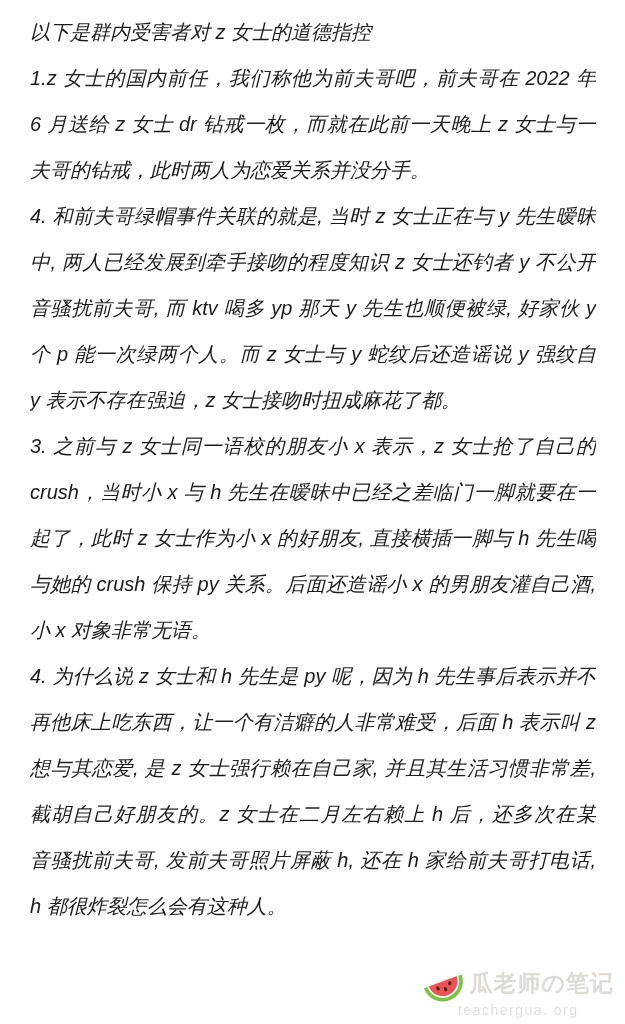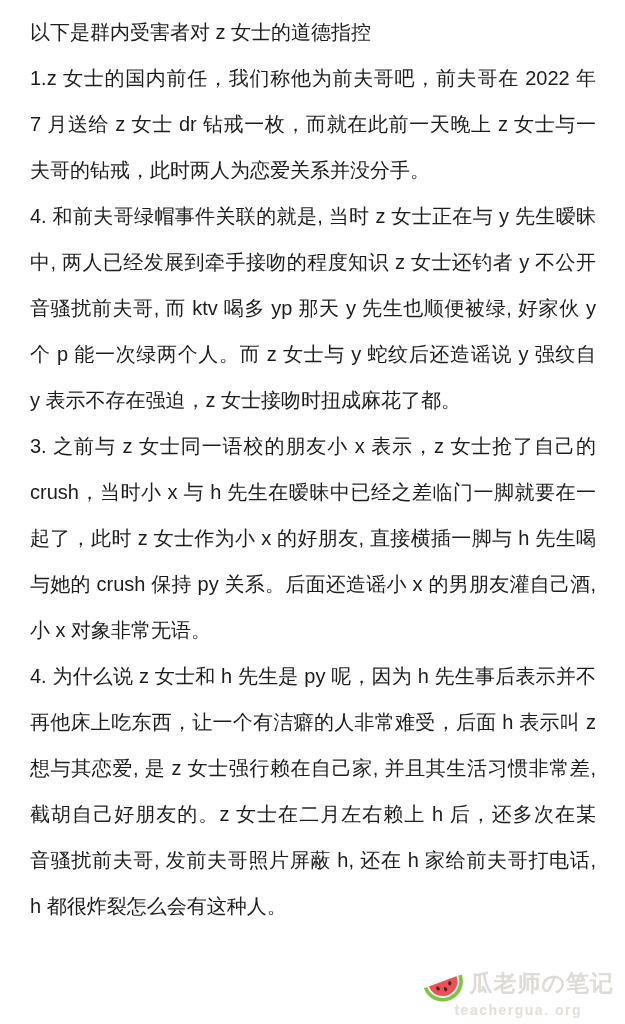--- a/index.html
+++ b/index.html
@@ -15,20 +15,21 @@
     font-size: 20px;
     line-height: 46px;
     color: #1d1d1d;
   }
   .line {
     height: 46px;
     overflow: hidden;
     text-align: justify;
     text-align-last: justify;
     white-space: normal;
+    font-style: italic;
   }
   .line.title, .line.last {
     text-align: left;
     text-align-last: left;
   }
   .watermark {
     position: absolute;
     right: 11px;
     bottom: 6px;
     text-align: center;
@@ -43,35 +44,35 @@
   .wm-brand {
     font-size: 23px;
     font-weight: bold;
     letter-spacing: 1px;
     color: #dedad5;
     text-shadow: 1px 1px 0 #ffffff, -1px -1px 0 #ffffff, 1px -1px 0 #ffffff, -1px 1px 0 #ffffff;
   }
   .wm-site {
     margin-top: -3px;
     font-size: 14px;
-    font-weight: bold;
+    font-weight: normal;
     letter-spacing: 1.5px;
     color: #e3dfda;
     text-shadow: 1px 1px 0 #ffffff;
   }
   .wm-icon { display: block; }
 </style>
 </head>
 <body>
 
 <div class="doc">
   <div class="line title">以下是群内受害者对 z 女士的道德指控</div>
   <div>
       <div class="line">1.z 女士的国内前任，我们称他为前夫哥吧，前夫哥在 2022 年</div>
-      <div class="line">7 月送给 z 女士 dr 钻戒一枚，而就在此前一天晚上 z 女士与一</div>
+      <div class="line">6 月送给 z 女士 dr 钻戒一枚，而就在此前一天晚上 z 女士与一</div>
       <div class="line last">夫哥的钻戒，此时两人为恋爱关系并没分手。</div>
       <div class="line">4. 和前夫哥绿帽事件关联的就是, 当时 z 女士正在与 y 先生暧昧</div>
       <div class="line">中, 两人已经发展到牵手接吻的程度知识 z 女士还钓者 y 不公开</div>
       <div class="line">音骚扰前夫哥, 而 ktv 喝多 yp 那天 y 先生也顺便被绿, 好家伙 y</div>
       <div class="line">个 p 能一次绿两个人。而 z 女士与 y 蛇纹后还造谣说 y 强纹自己,</div>
       <div class="line last">y 表示不存在强迫，z 女士接吻时扭成麻花了都。</div>
       <div class="line">3. 之前与 z 女士同一语校的朋友小 x 表示，z 女士抢了自己的</div>
       <div class="line">crush，当时小 x 与 h 先生在暧昧中已经之差临门一脚就要在一</div>
       <div class="line">起了，此时 z 女士作为小 x 的好朋友, 直接横插一脚与 h 先生喝</div>
       <div class="line">与她的 crush 保持 py 关系。后面还造谣小 x 的男朋友灌自己酒,</div>

